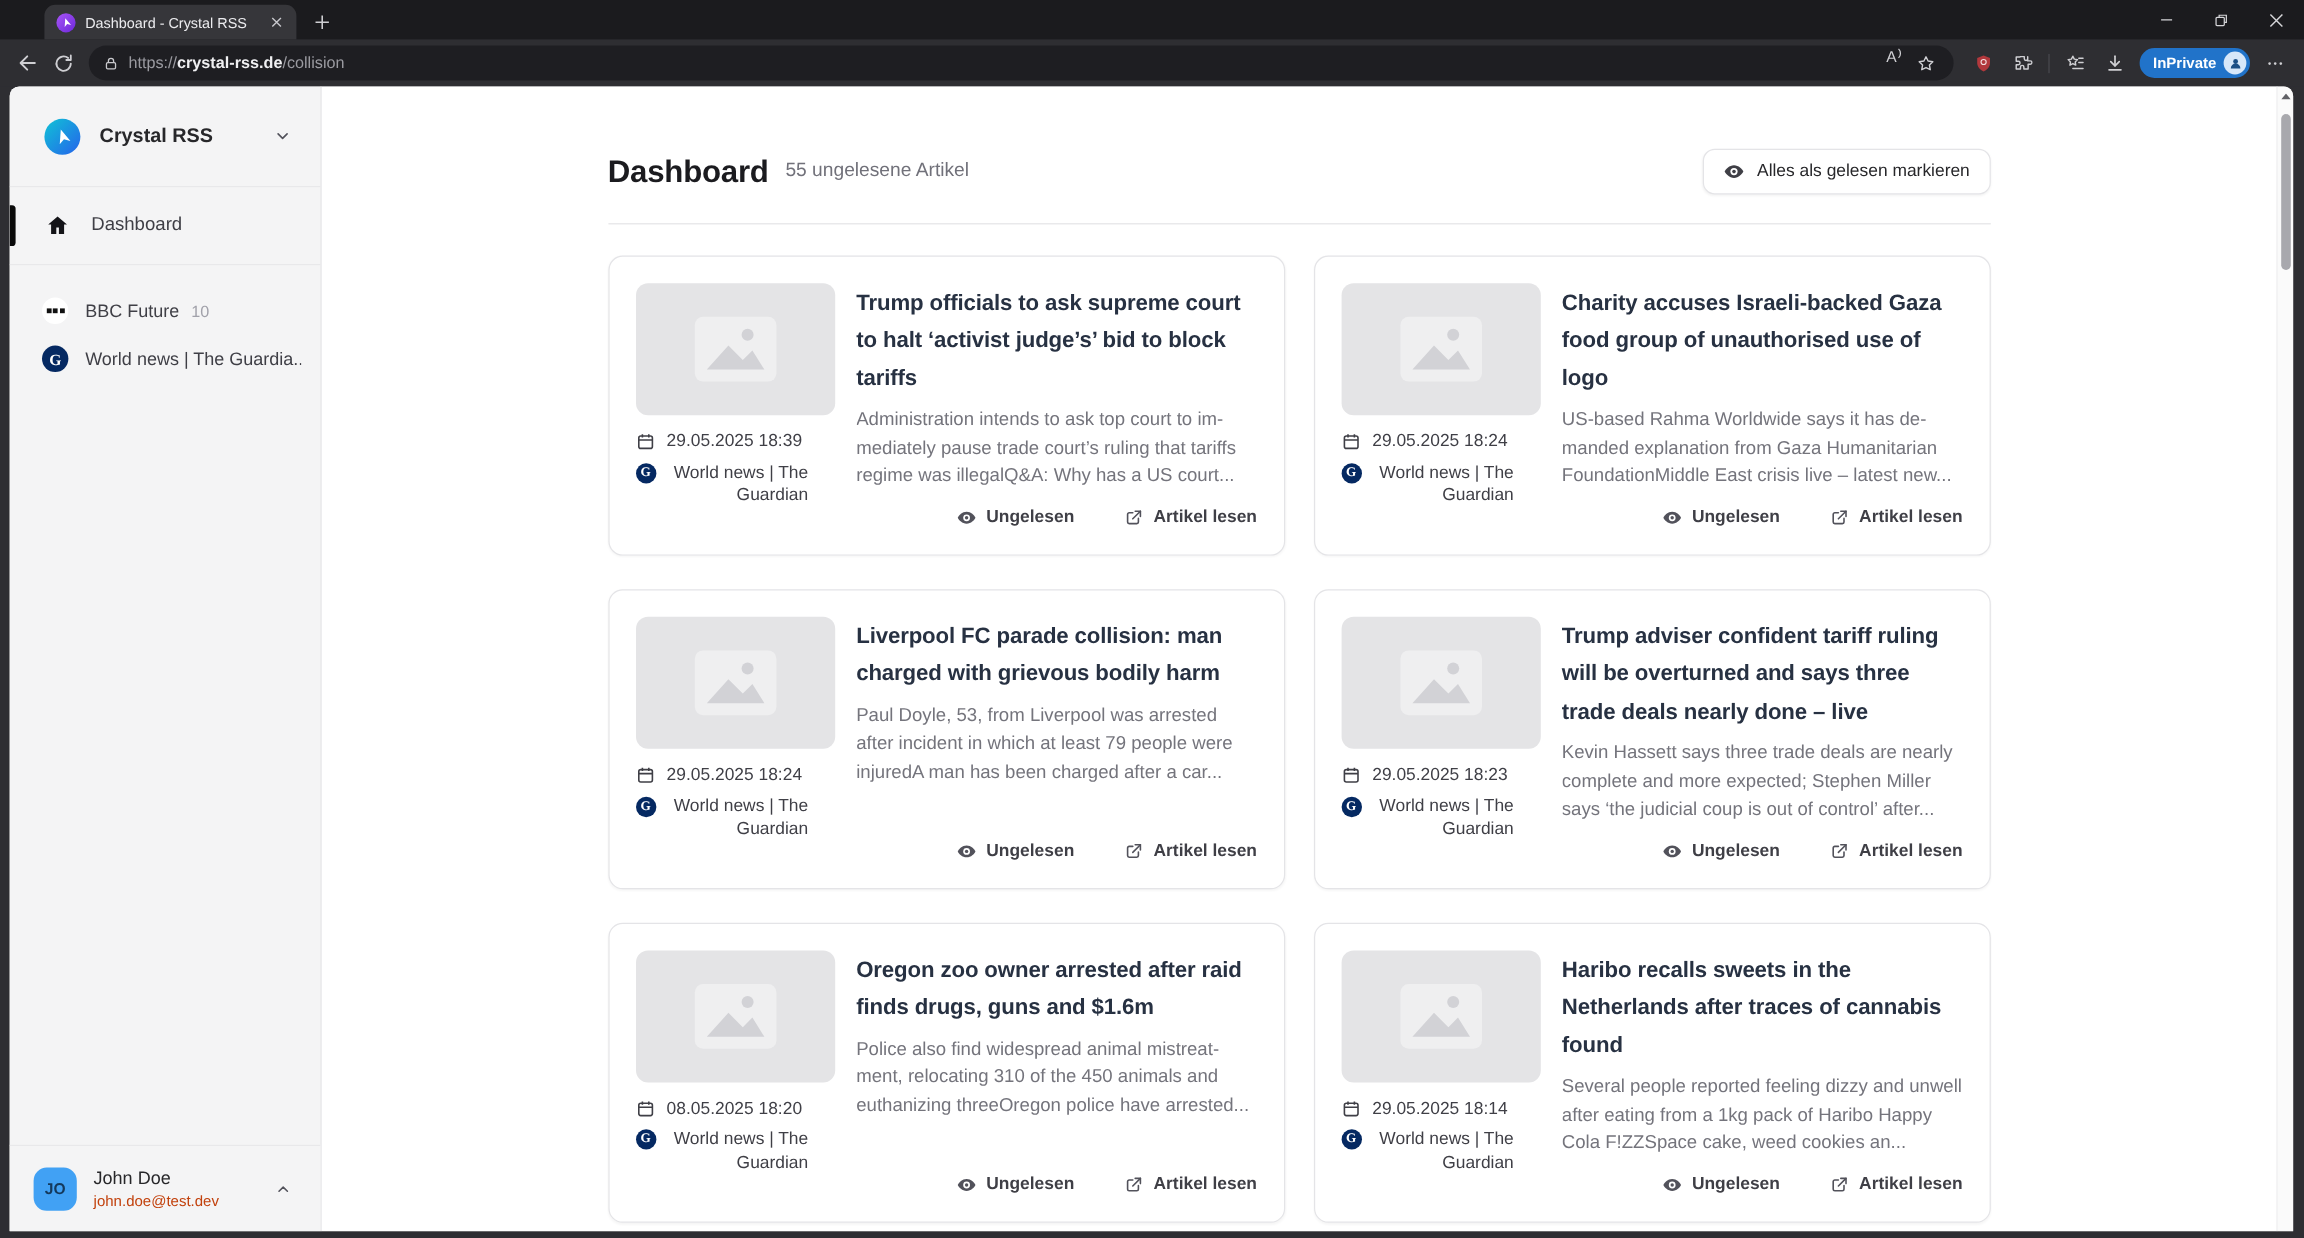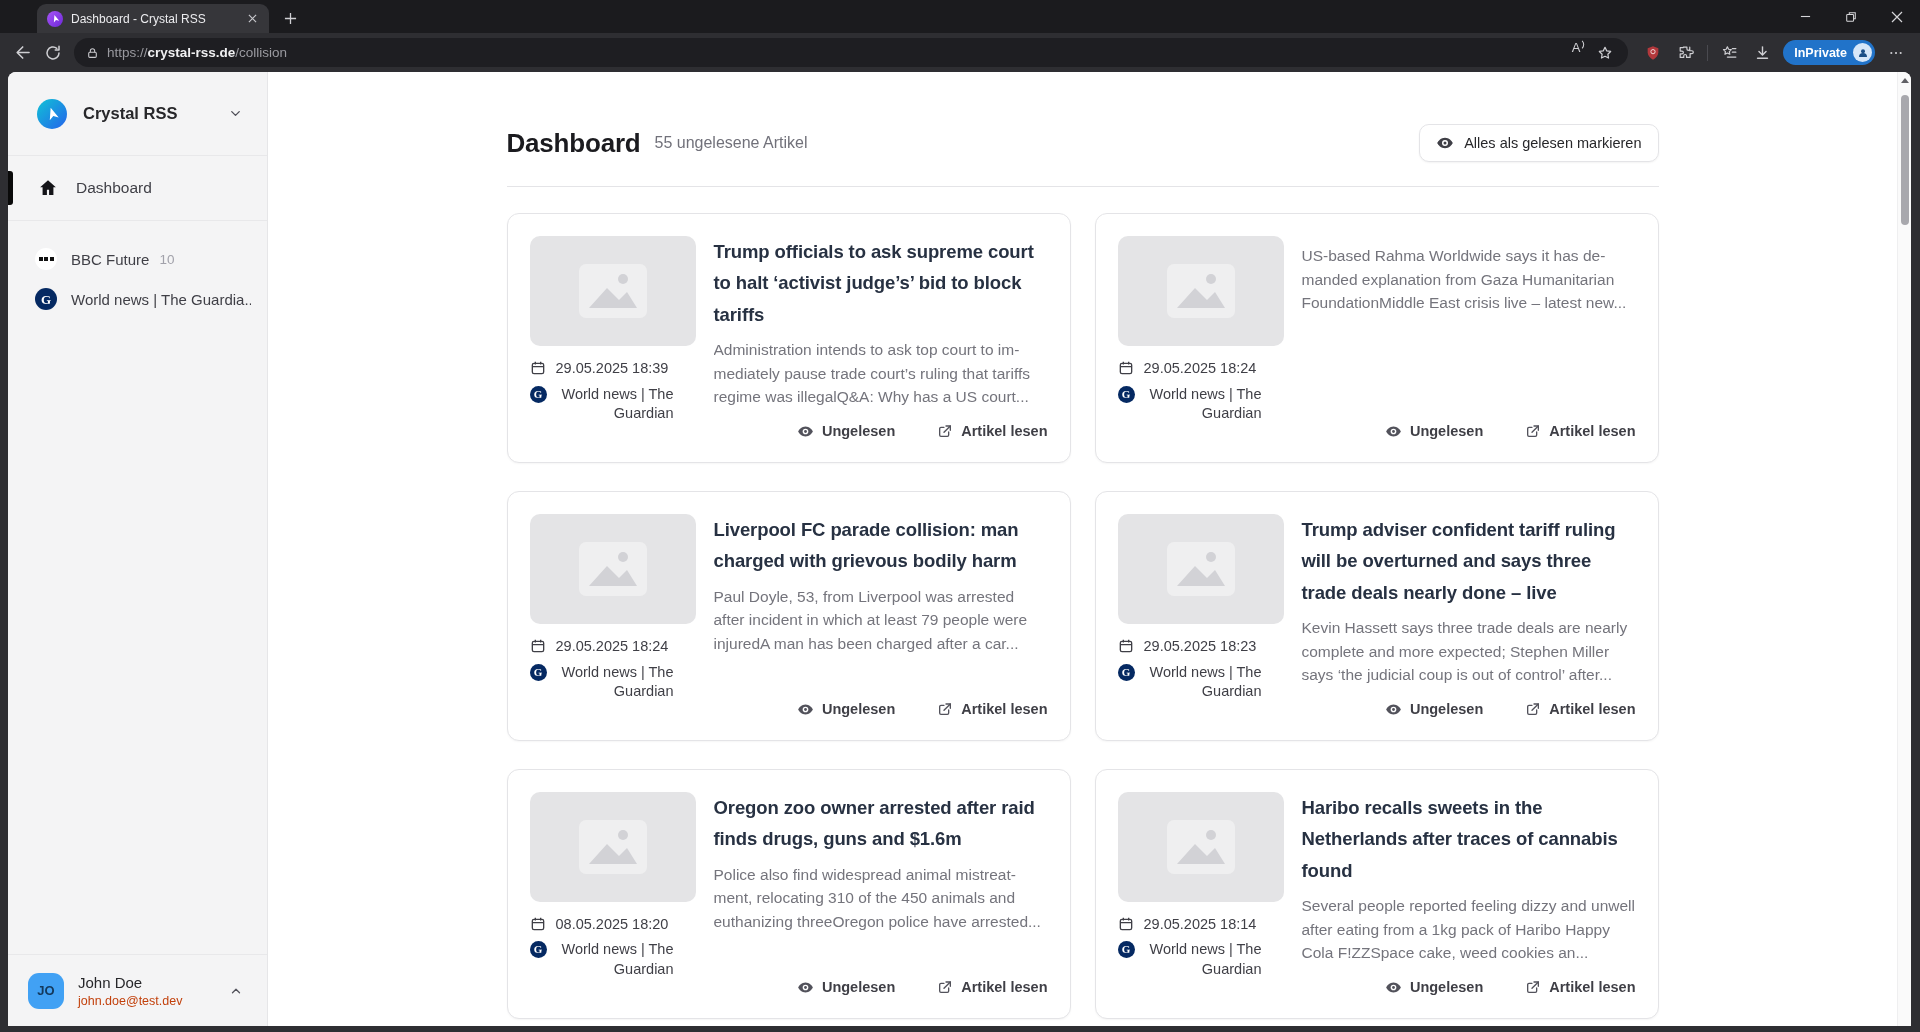--- a/index.html
+++ b/index.html
@@ -3,21 +3,21 @@
 <meta charset="utf-8">
 <style>
   * { margin:0; padding:0; box-sizing:border-box; }
   html,body { width:1920px; height:1032px; overflow:hidden; }
   body { font-family:"Liberation Sans", sans-serif; background:#2e2e32; }
 
   .window { width:1920px; height:1032px; display:flex; flex-direction:column; background:#2e2e32; }
 
   
   .titlebar { height:33px; background:#1b1b1e; display:flex; align-items:flex-end; flex:none; }
-  .tab { width:232px; height:29px; margin-left:37px; background:#36363a; border-radius:9px 9px 0 0;
+  .tab { width:210px; height:29px; margin-left:37px; background:#36363a; border-radius:9px 9px 0 0;
          display:flex; align-items:center; padding:0 8px 0 10px; }
   .tab-favicon { width:16px; height:16px; border-radius:50%; background:linear-gradient(135deg,#a855f7,#6d28d9);
                  display:flex; align-items:center; justify-content:center; flex:none; }
   .tab-title { flex:1; margin-left:8px; font-size:12px; color:#ececef; white-space:nowrap; overflow:hidden; text-overflow:ellipsis; }
   .tab-close { width:18px; height:18px; border-radius:4px; display:flex; align-items:center; justify-content:center; flex:none; }
   .newtab-btn { width:26px; height:26px; margin:0 0 2px 8px; border-radius:6px; display:flex; align-items:center; justify-content:center; }
   .titlebar-spacer { flex:1; }
   .win-controls { display:flex; align-self:stretch; }
   .win-btn { width:46px; height:33px; display:flex; align-items:center; justify-content:center; }
 
@@ -388,20 +388,21 @@
                 </div>
                 <div class="meta-row">
                   <span class="src-icon">
                       <span class="g-letter">G</span>
                     </span>
                   <span class="meta-text src-text">World news | The Guardian</span>
                 </div>
               </div>
             </div>
             <div class="card-right">
+              <h3 class="card-title">Charity accuses Israeli-backed Gaza food group of unauthorised use of logo</h3>
               <p class="card-desc">US-based Rahma Worldwide says it has de­manded explanation from Gaza Humanitarian FoundationMiddle East crisis live – latest new...</p>
               <div class="card-actions">
                 <button class="action-btn">
                   <svg width="17" height="17" viewBox="0 0 24 24">
                       <path d="M12 5C6.8 5 2.9 9.2 1.6 12 2.9 14.8 6.8 19 12 19s9.1-4.2 10.4-7C21.1 9.2 17.2 5 12 5Z" fill="#52525b"></path>
                       <circle cx="12" cy="12" r="4" fill="#fff"></circle>
                       <circle cx="12" cy="12" r="2" fill="#52525b"></circle>
                     </svg>
                   <span>Ungelesen</span>
                 </button>

